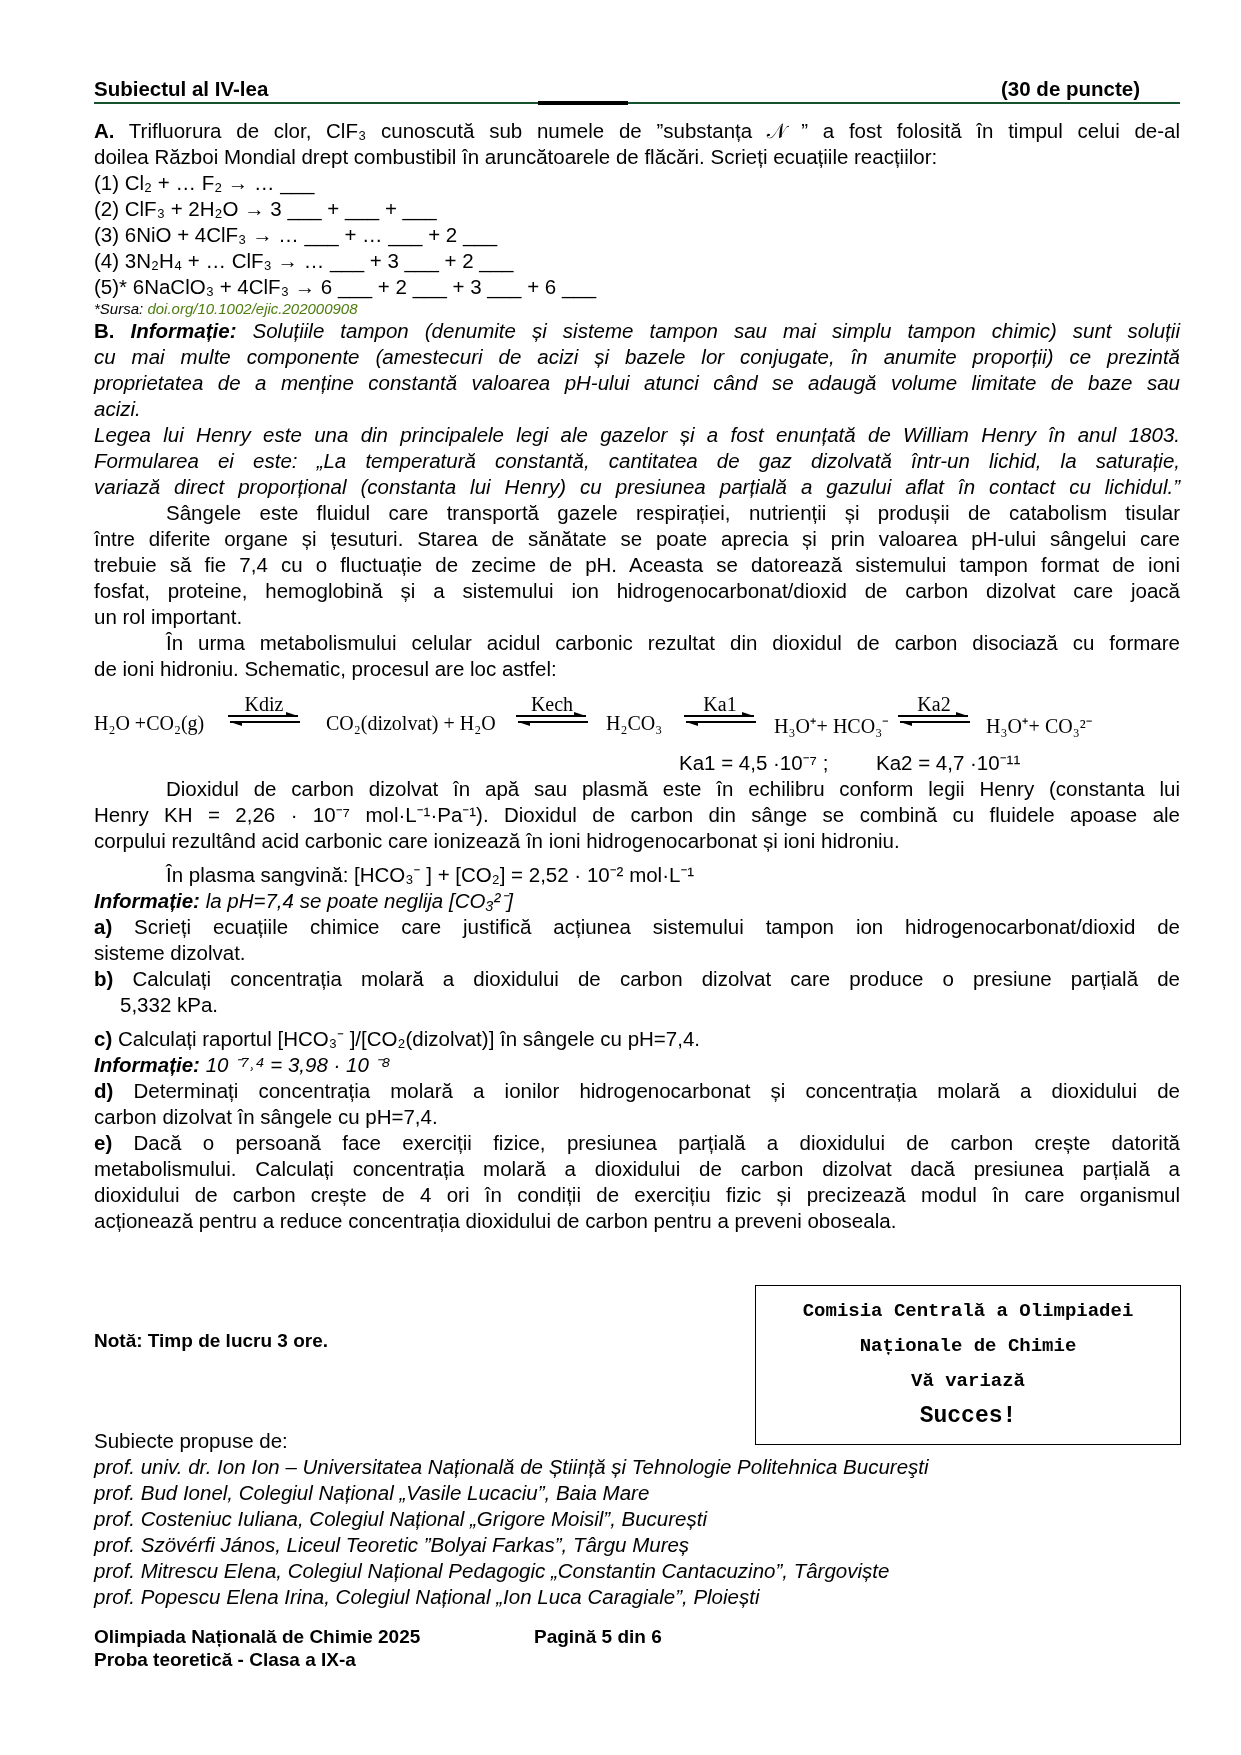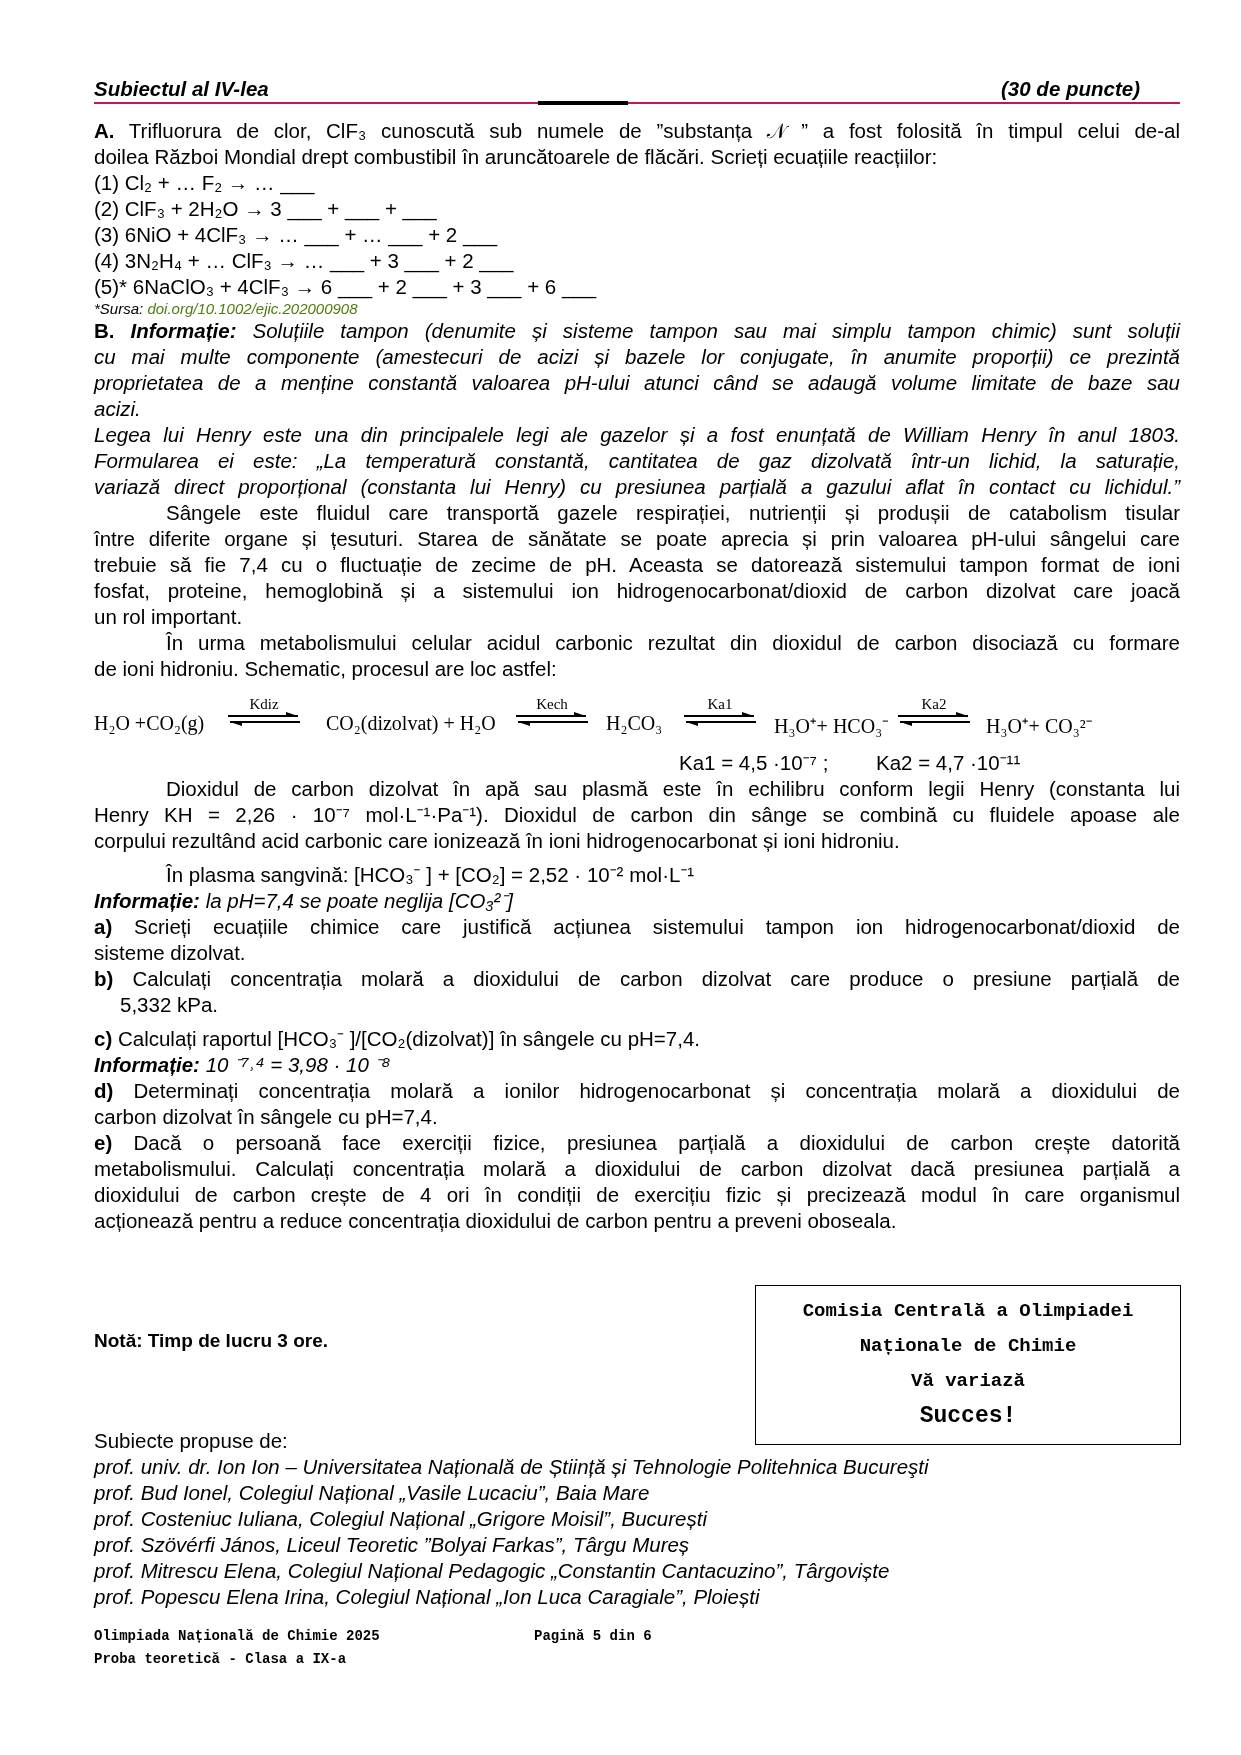--- a/index.html
+++ b/index.html
@@ -2,53 +2,53 @@
 <html><head>
 <meta charset="utf-8">
 <style>
   html, body { margin: 0; padding: 0; background: #ffffff; }
   body {
     width: 1241px; height: 1755px; position: relative; overflow: hidden;
     font-family: "Liberation Sans", sans-serif; color: #000; font-size: 20.5px;
   }
   .page { position: absolute; left: 94px; top: 72px; width: 1086px; }
   .hdr {
-    position: relative; height: 30px; border-bottom: 2px solid #be185d;
-    font-weight: bold; text-decoration: none; font-style: italic;
+    position: relative; height: 30px; border-bottom: 2px solid #14532d;
+    font-weight: bold; text-decoration: none;
   }
   .hdr .l { position: absolute; left: 0; top: 5px; }
   .hdr .r { position: absolute; right: 40px; top: 5px; }
   .hdr .thick { position: absolute; left: 444px; bottom: -3px; width: 90px; height: 4px; background:#000; }
   .line { line-height: 26px; white-space: nowrap; }
   .jus { text-align: justify; text-align-last: justify; line-height: 26px; }
   .it { font-style: italic; }
   .b { font-weight: bold; }
   .ind { text-indent: 72px; }
   .src { font-size: 15px; font-style: italic; line-height: 18px; }
   .src .link { color: #4d7c0f; }
   .eq {
     font-family: "Liberation Serif", serif; font-size: 20px;
     position: relative; height: 58px; margin-top: 6px;
   }
   .eq span.t { position: absolute; top: 24px; white-space: nowrap; }
   .eq .arr { position: absolute; top: 8px; width: 80px; height: 40px; text-align: center; }
-  .eq .arr .k { font-size: 15px; display: block; line-height: 16px; }
+  .eq .arr .k { font-size: 20px; display: block; line-height: 16px; }
   .eq .arr svg { display: block; margin: 0 auto; }
   .kvals { position: relative; height: 30px; }
   .kvals span { position: absolute; top: 2px; white-space: nowrap; }
   .note { position: absolute; left: 94px; top: 1330px; font-weight: bold; font-size: 19px; }
   .box {
     position: absolute; left: 755px; top: 1285px; width: 424px; height: 158px;
     border: 1.5px solid #000; text-align: center; font-family: Liberation Mono, monospace;
     font-weight: bold; font-size: 19px;
   }
   .box div { line-height: 35px; }
   .box .succ { font-size: 23px; }
   .authors { position: absolute; left: 94px; top: 1428px; line-height: 26px; font-size: 20.5px; }
-  .footer { position: absolute; left: 94px; top: 1625px; font-weight: bold; font-size: 14px; line-height: 23px; font-family: Liberation Mono, monospace; }
+  .footer { position: absolute; left: 94px; top: 1625px; font-weight: bold; font-size: 19px; line-height: 23px; }
   .footer .pg { position: absolute; left: 440px; top: 0; white-space: nowrap; }
 </style>
 </head>
 <body>
 
 <div class="page">
 
   <div class="hdr">
     <span class="l">Subiectul al IV-lea</span>
     <span class="thick"></span>

